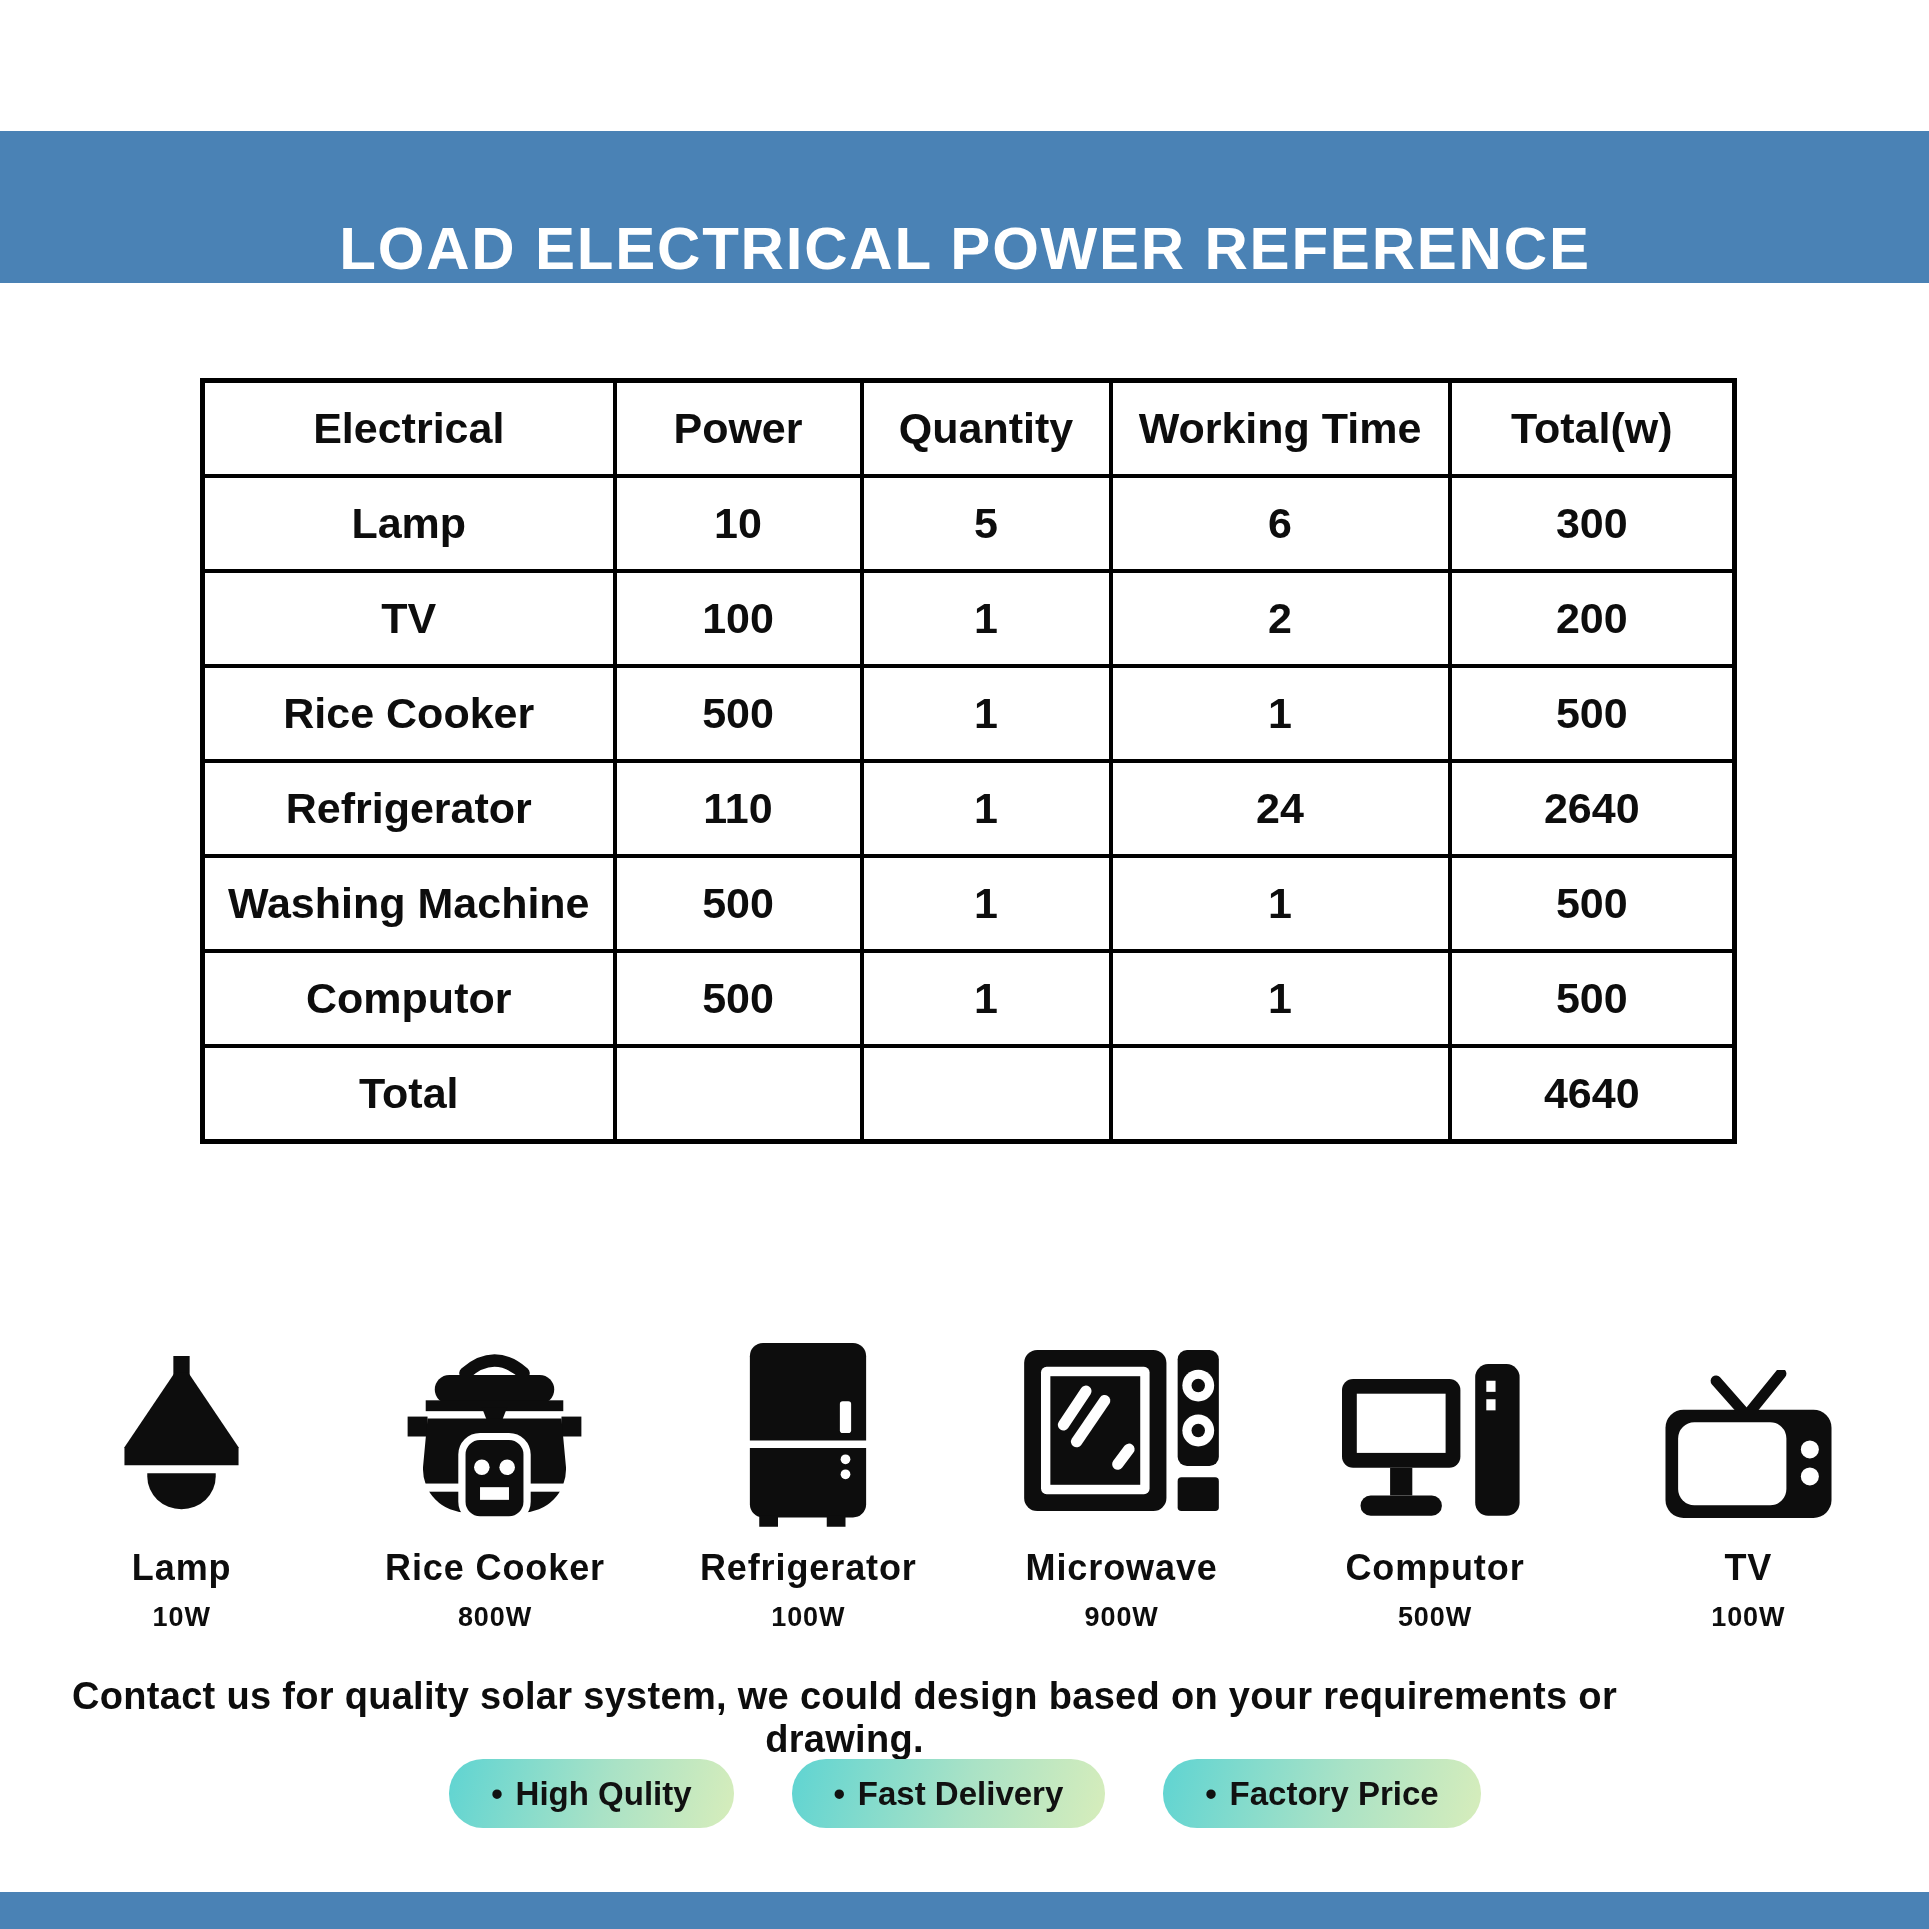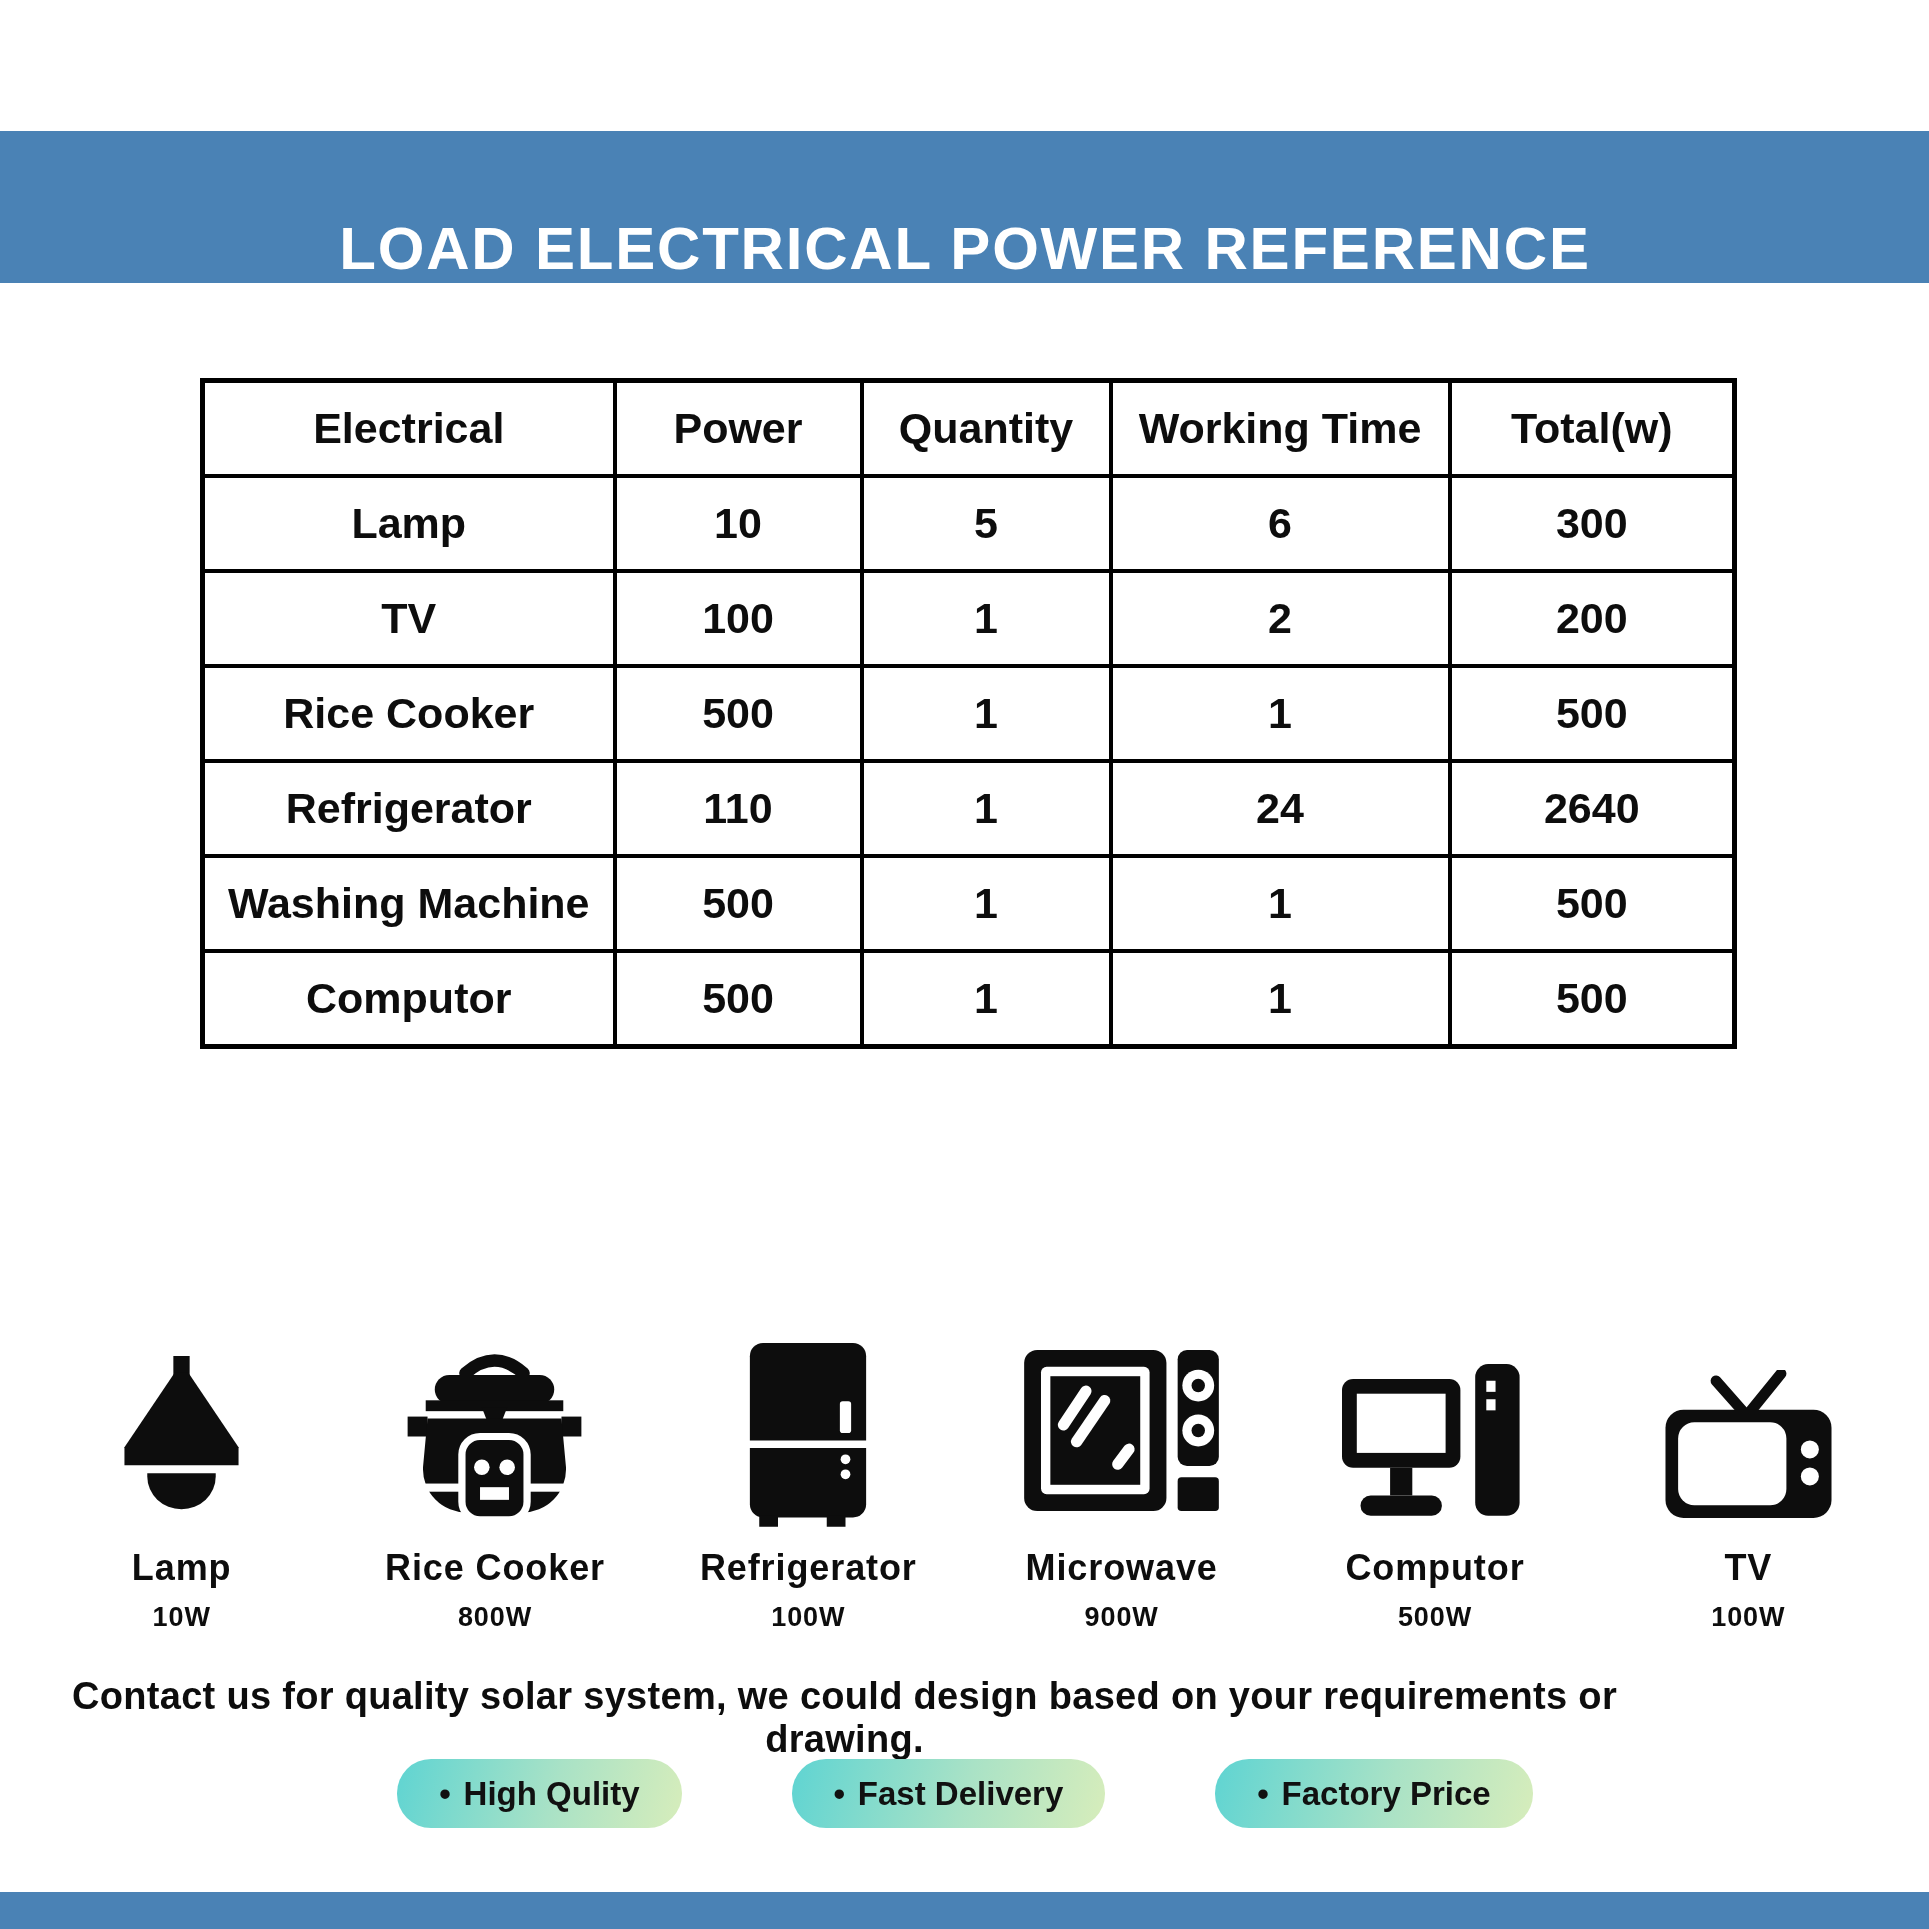--- a/index.html
+++ b/index.html
@@ -25,21 +25,21 @@
   .app-name{margin-top:20px;font-size:36px;font-weight:bold;letter-spacing:0.9px;}
   .app-power{margin-top:12.7px;font-size:27px;font-weight:bold;letter-spacing:0.9px;}
   svg{display:block;}
 
   
   .contact{position:absolute;left:0;top:1675px;width:1593px;text-align:center;
            font-size:38px;font-weight:bold;letter-spacing:0.3px;padding-left:48px;}
 
   
   .badges{position:absolute;left:0;top:1759px;width:1930px;display:flex;
-          justify-content:center;gap:110px;}
+          justify-content:center;gap:58px;}
   .badge{height:69px;line-height:69px;padding:0 42px;border-radius:34px;
          background:linear-gradient(105deg,#5fd4d2 0%,#a9e2c6 55%,#d7edbb 100%);
          font-size:33px;font-weight:bold;color:#111;white-space:nowrap;}
   .badge .bullet{margin-right:12.7px;}
 
   
   .bottom-band{position:absolute;left:0;top:1892px;width:1930px;height:37px;background:#4a82b5;}
 </style>
 </head>
 <body>
@@ -101,20 +101,27 @@
         <td>1</td>
         <td>1</td>
         <td>500</td>
       </tr>
       <tr>
         <td>Computor</td>
         <td>500</td>
         <td>1</td>
         <td>1</td>
         <td>500</td>
+      </tr>
+      <tr>
+        <td>Total</td>
+        <td></td>
+        <td></td>
+        <td></td>
+        <td>4640</td>
       </tr>
     </tbody>
   </table>
 </div>
 
 <div class="appliances">
 
   <div class="appliance">
     <div class="icon-box">
       <svg width="163" height="179" viewBox="0 0 100 100" fill="#0d0d0d">

